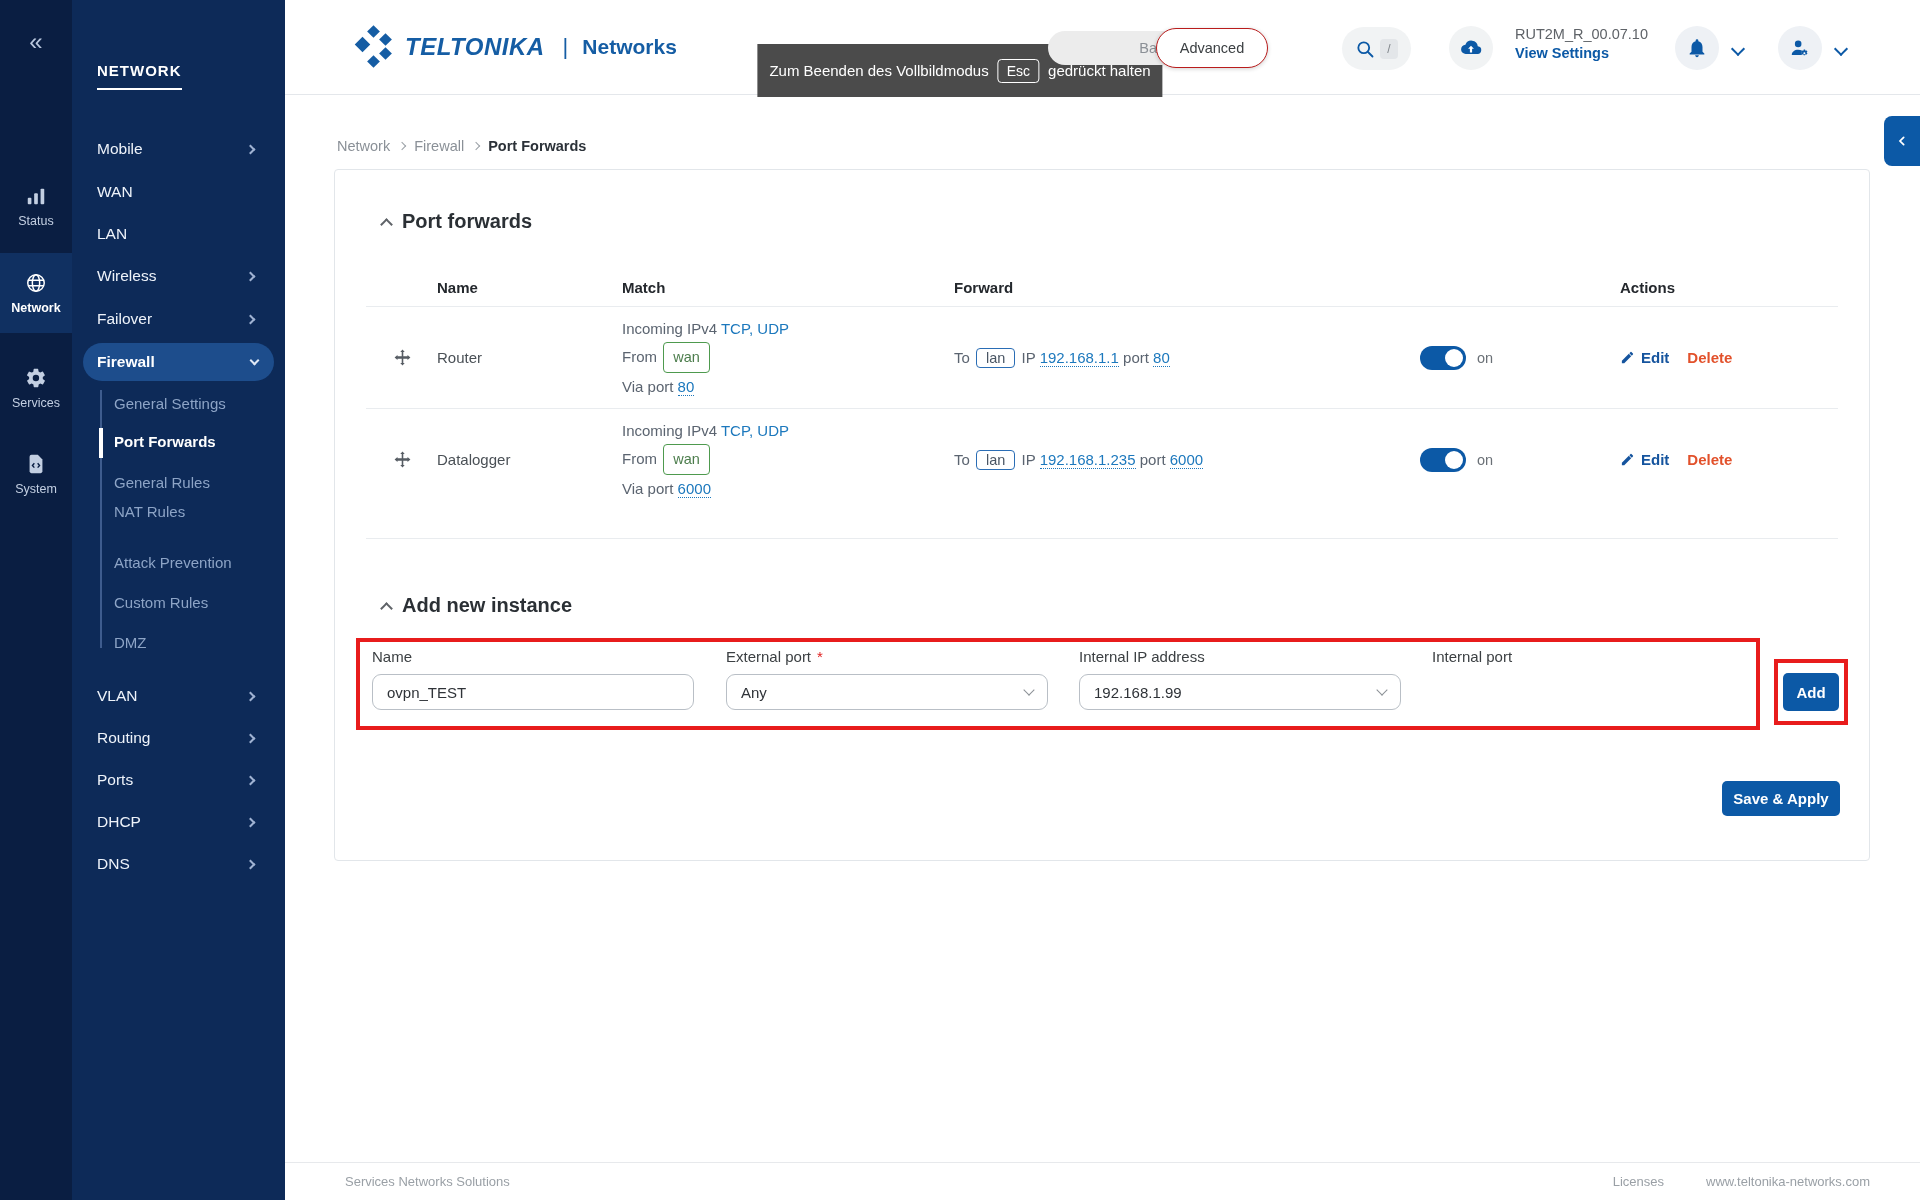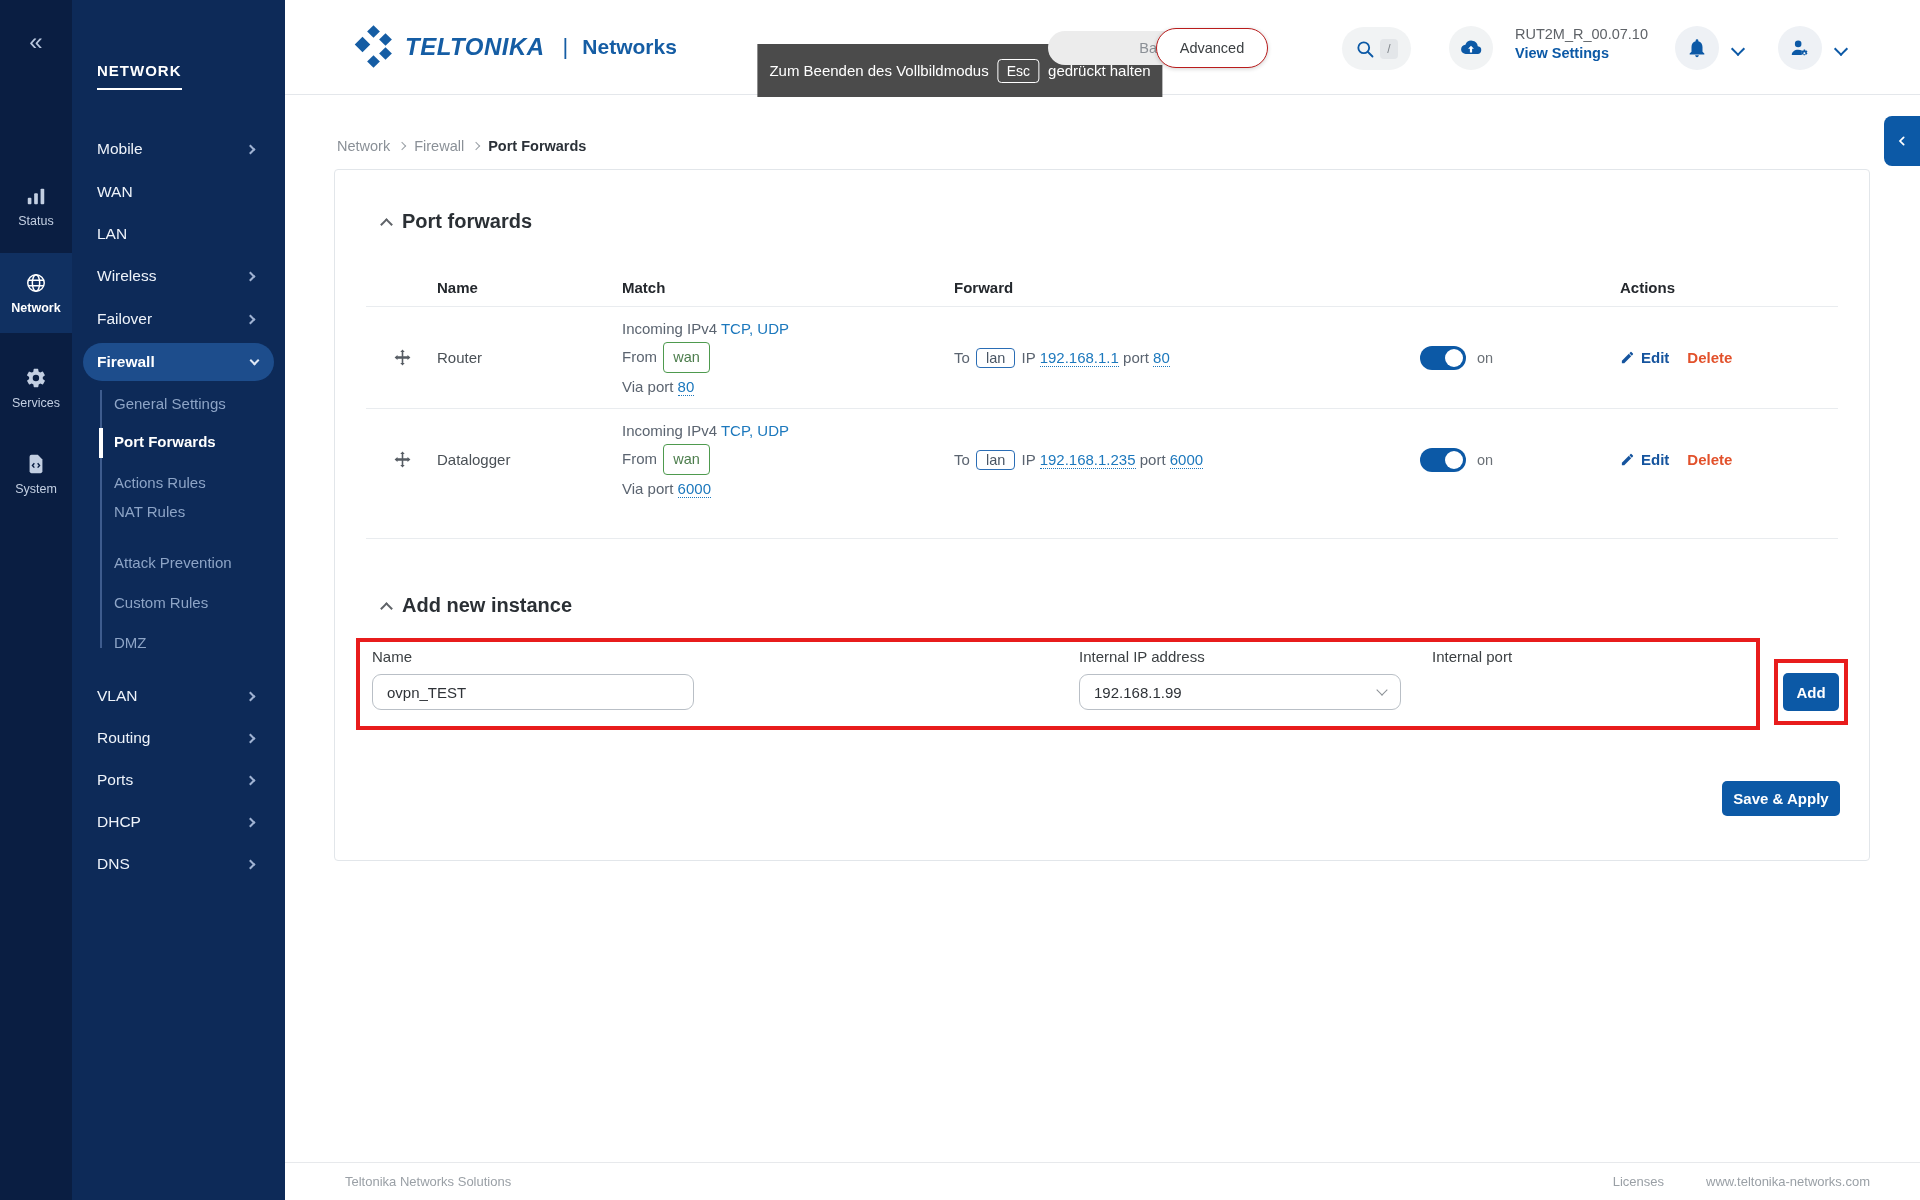--- a/index.html
+++ b/index.html
@@ -177,21 +177,21 @@
 
     <div class="fw-pill">
         <span>Firewall</span>
         <span class="chev down"></span>
       </div>
 
     <div class="sb-subline"></div>
     <div class="sb-submark"></div>
     <div class="sb-sub" style="top:395px">General Settings</div>
     <div class="sb-sub active" style="top:433px">Port Forwards</div>
-    <div class="sb-sub" style="top:474px">Actions Rules</div>
+    <div class="sb-sub" style="top:474px">General Rules</div>
     <div class="sb-sub" style="top:503px">NAT Rules</div>
     <div class="sb-sub" style="top:554px">Attack Prevention</div>
     <div class="sb-sub" style="top:594px">Custom Rules</div>
     <div class="sb-sub" style="top:634px">DMZ</div>
 
     <div class="sb-item" style="top:687px">
         <span>VLAN</span>
         <span class="chev"></span>
       </div>
     <div class="sb-item" style="top:729px">
@@ -395,20 +395,30 @@
 
     <div class="red-rect">
       <div class="field" style="left:12px">
         <div class="flabel">
             <span>Name</span>
           </div>
         <div class="fbox">
           <input value="ovpn_TEST" style="">
         </div>
       </div>
+      <div class="field" style="left:366px">
+        <div class="flabel">
+            <span>External port</span>
+            <span class="req">*</span>
+          </div>
+        <div class="fbox">
+          <span>Any</span>
+          <span class="dchev"></span>
+        </div>
+      </div>
       <div class="field" style="left:719px">
         <div class="flabel">
             <span>Internal IP address</span>
           </div>
         <div class="fbox">
           <span>192.168.1.99</span>
           <span class="dchev"></span>
         </div>
       </div>
       <div class="field" style="left:1072px">
@@ -418,20 +428,20 @@
       </div>
     </div>
 
     <div class="add-redbox"></div>
     <button class="btn add-btn">Add</button>
 
     <button class="btn save-btn">Save &amp; Apply</button>
   </div>
 
   <div class="footer">
-    <span>Teltonika Networks Solutions</span>
+    <span>Services Networks Solutions</span>
     <span class="footer-right">
       <span class="flink">Licenses</span>
       <span class="flink">www.teltonika-networks.com</span>
     </span>
   </div>
 
 </div>
 
 </body></html>

